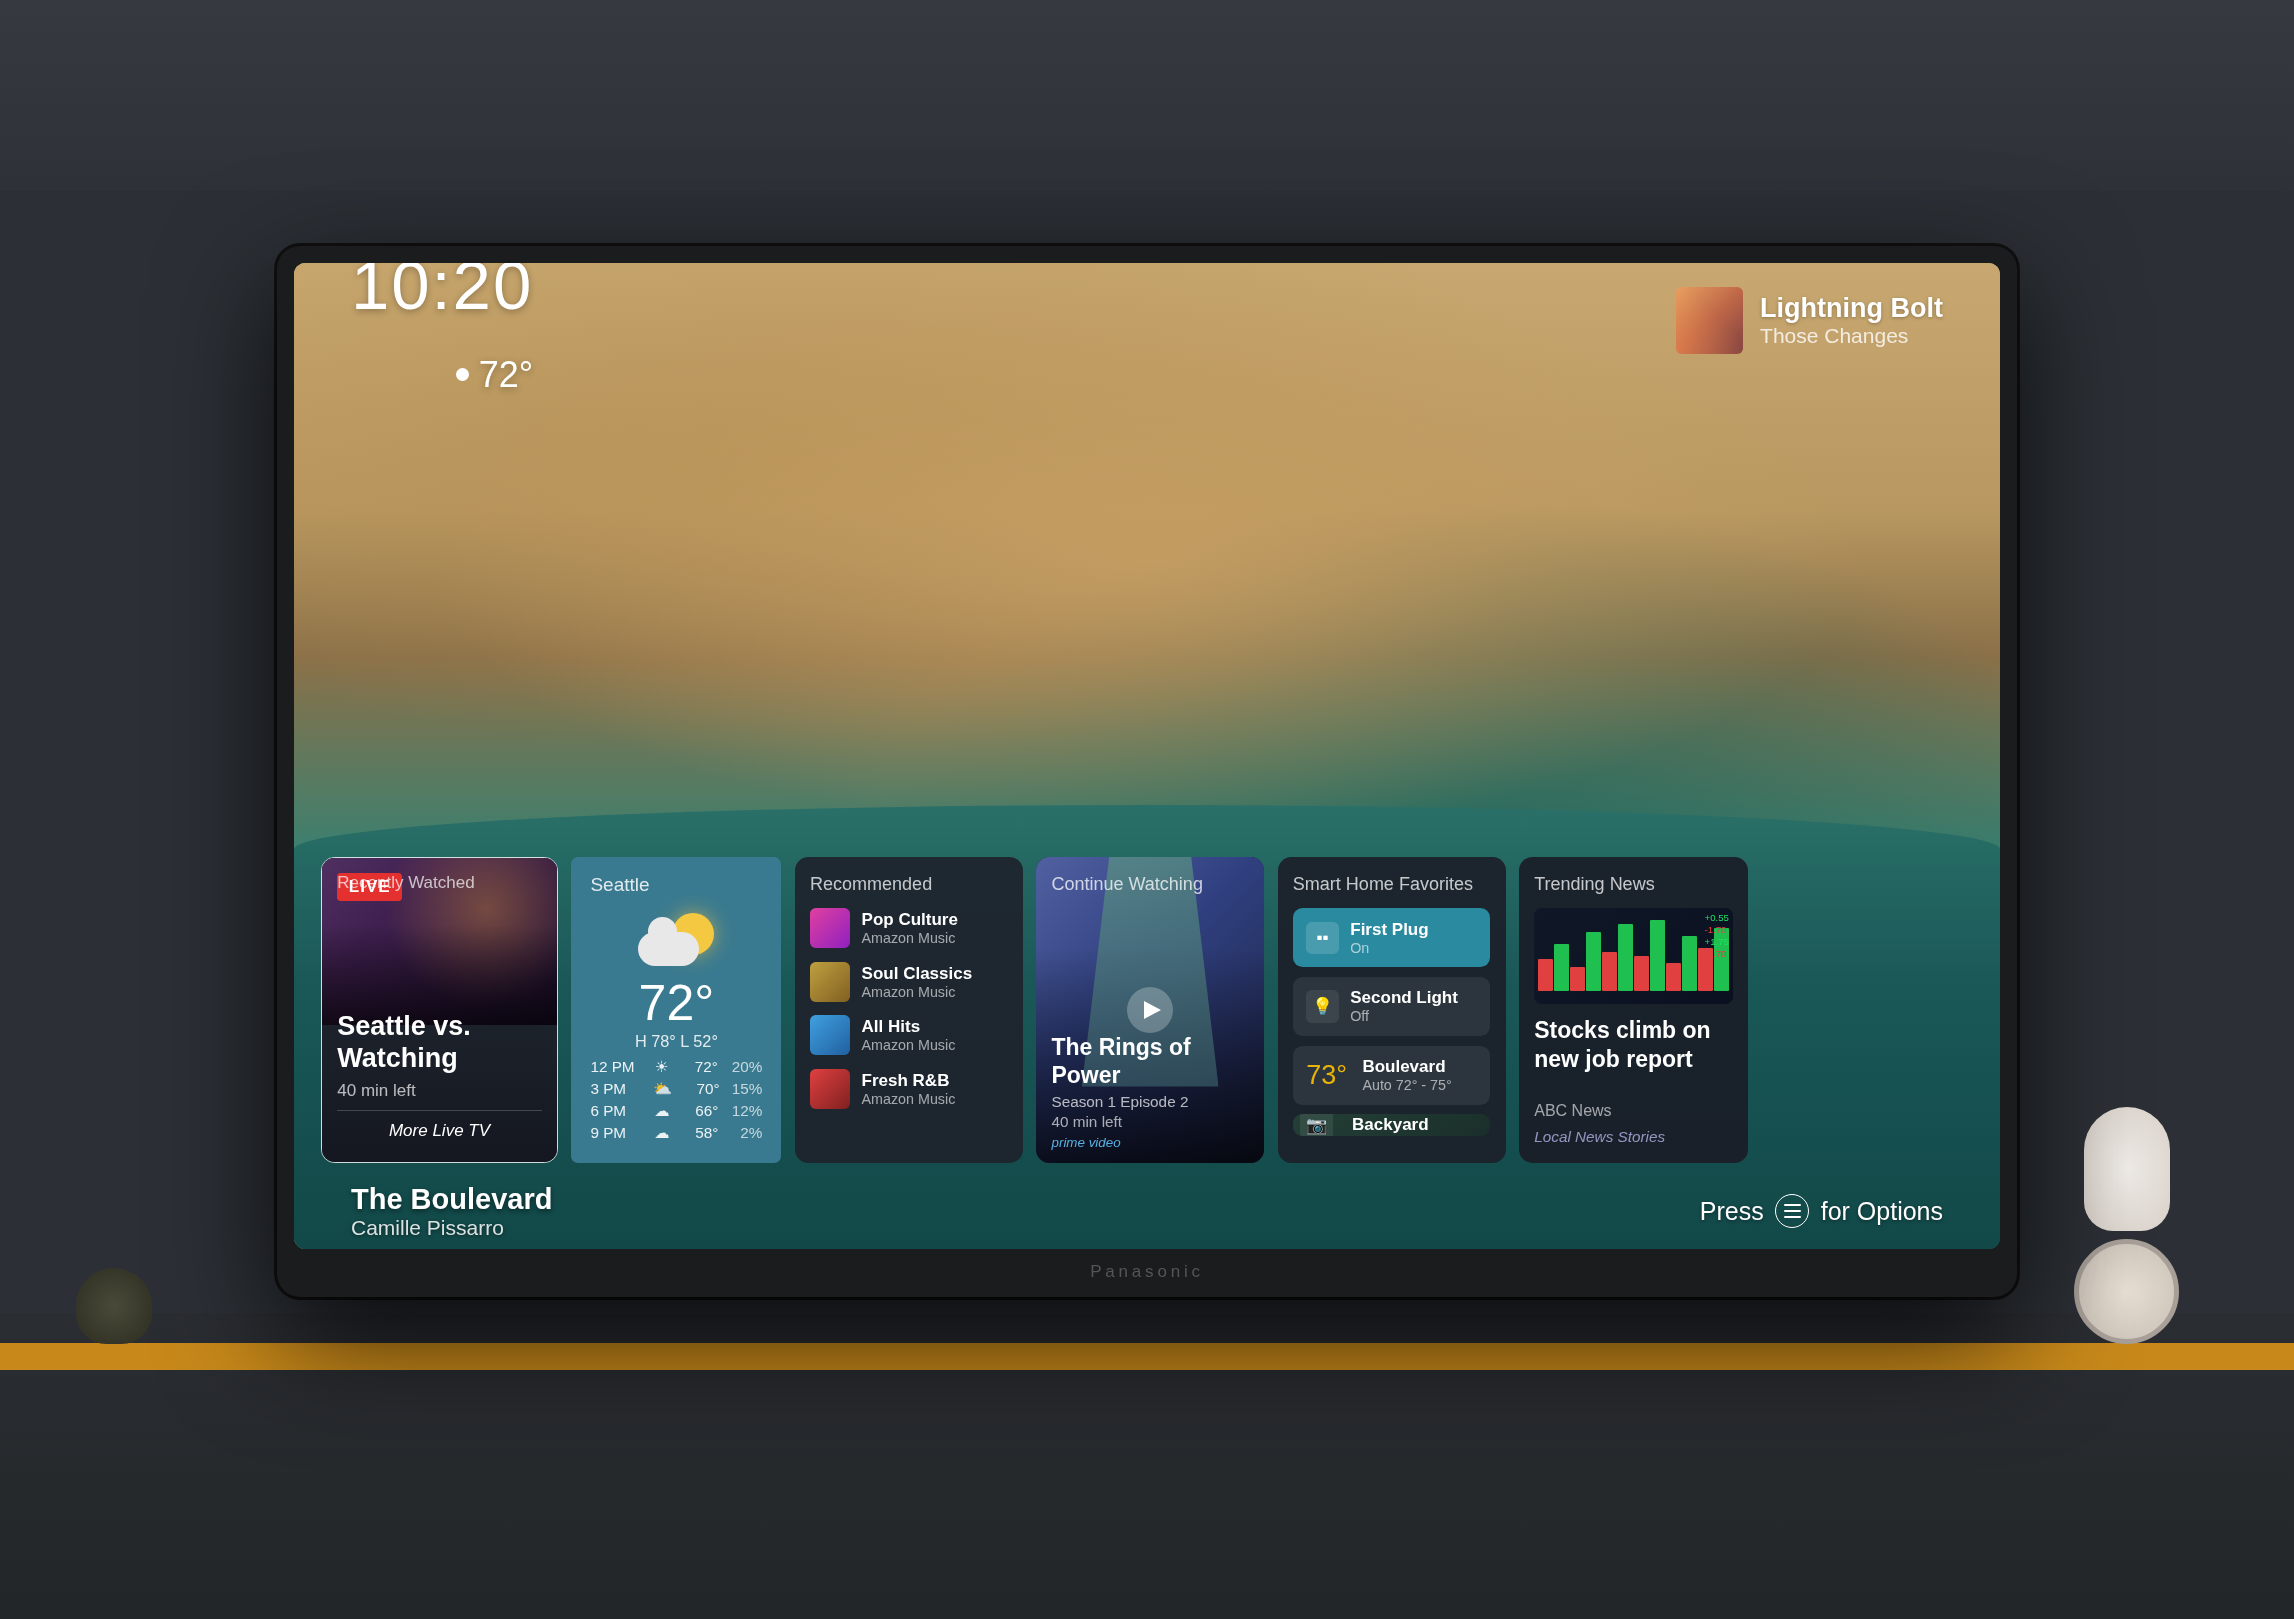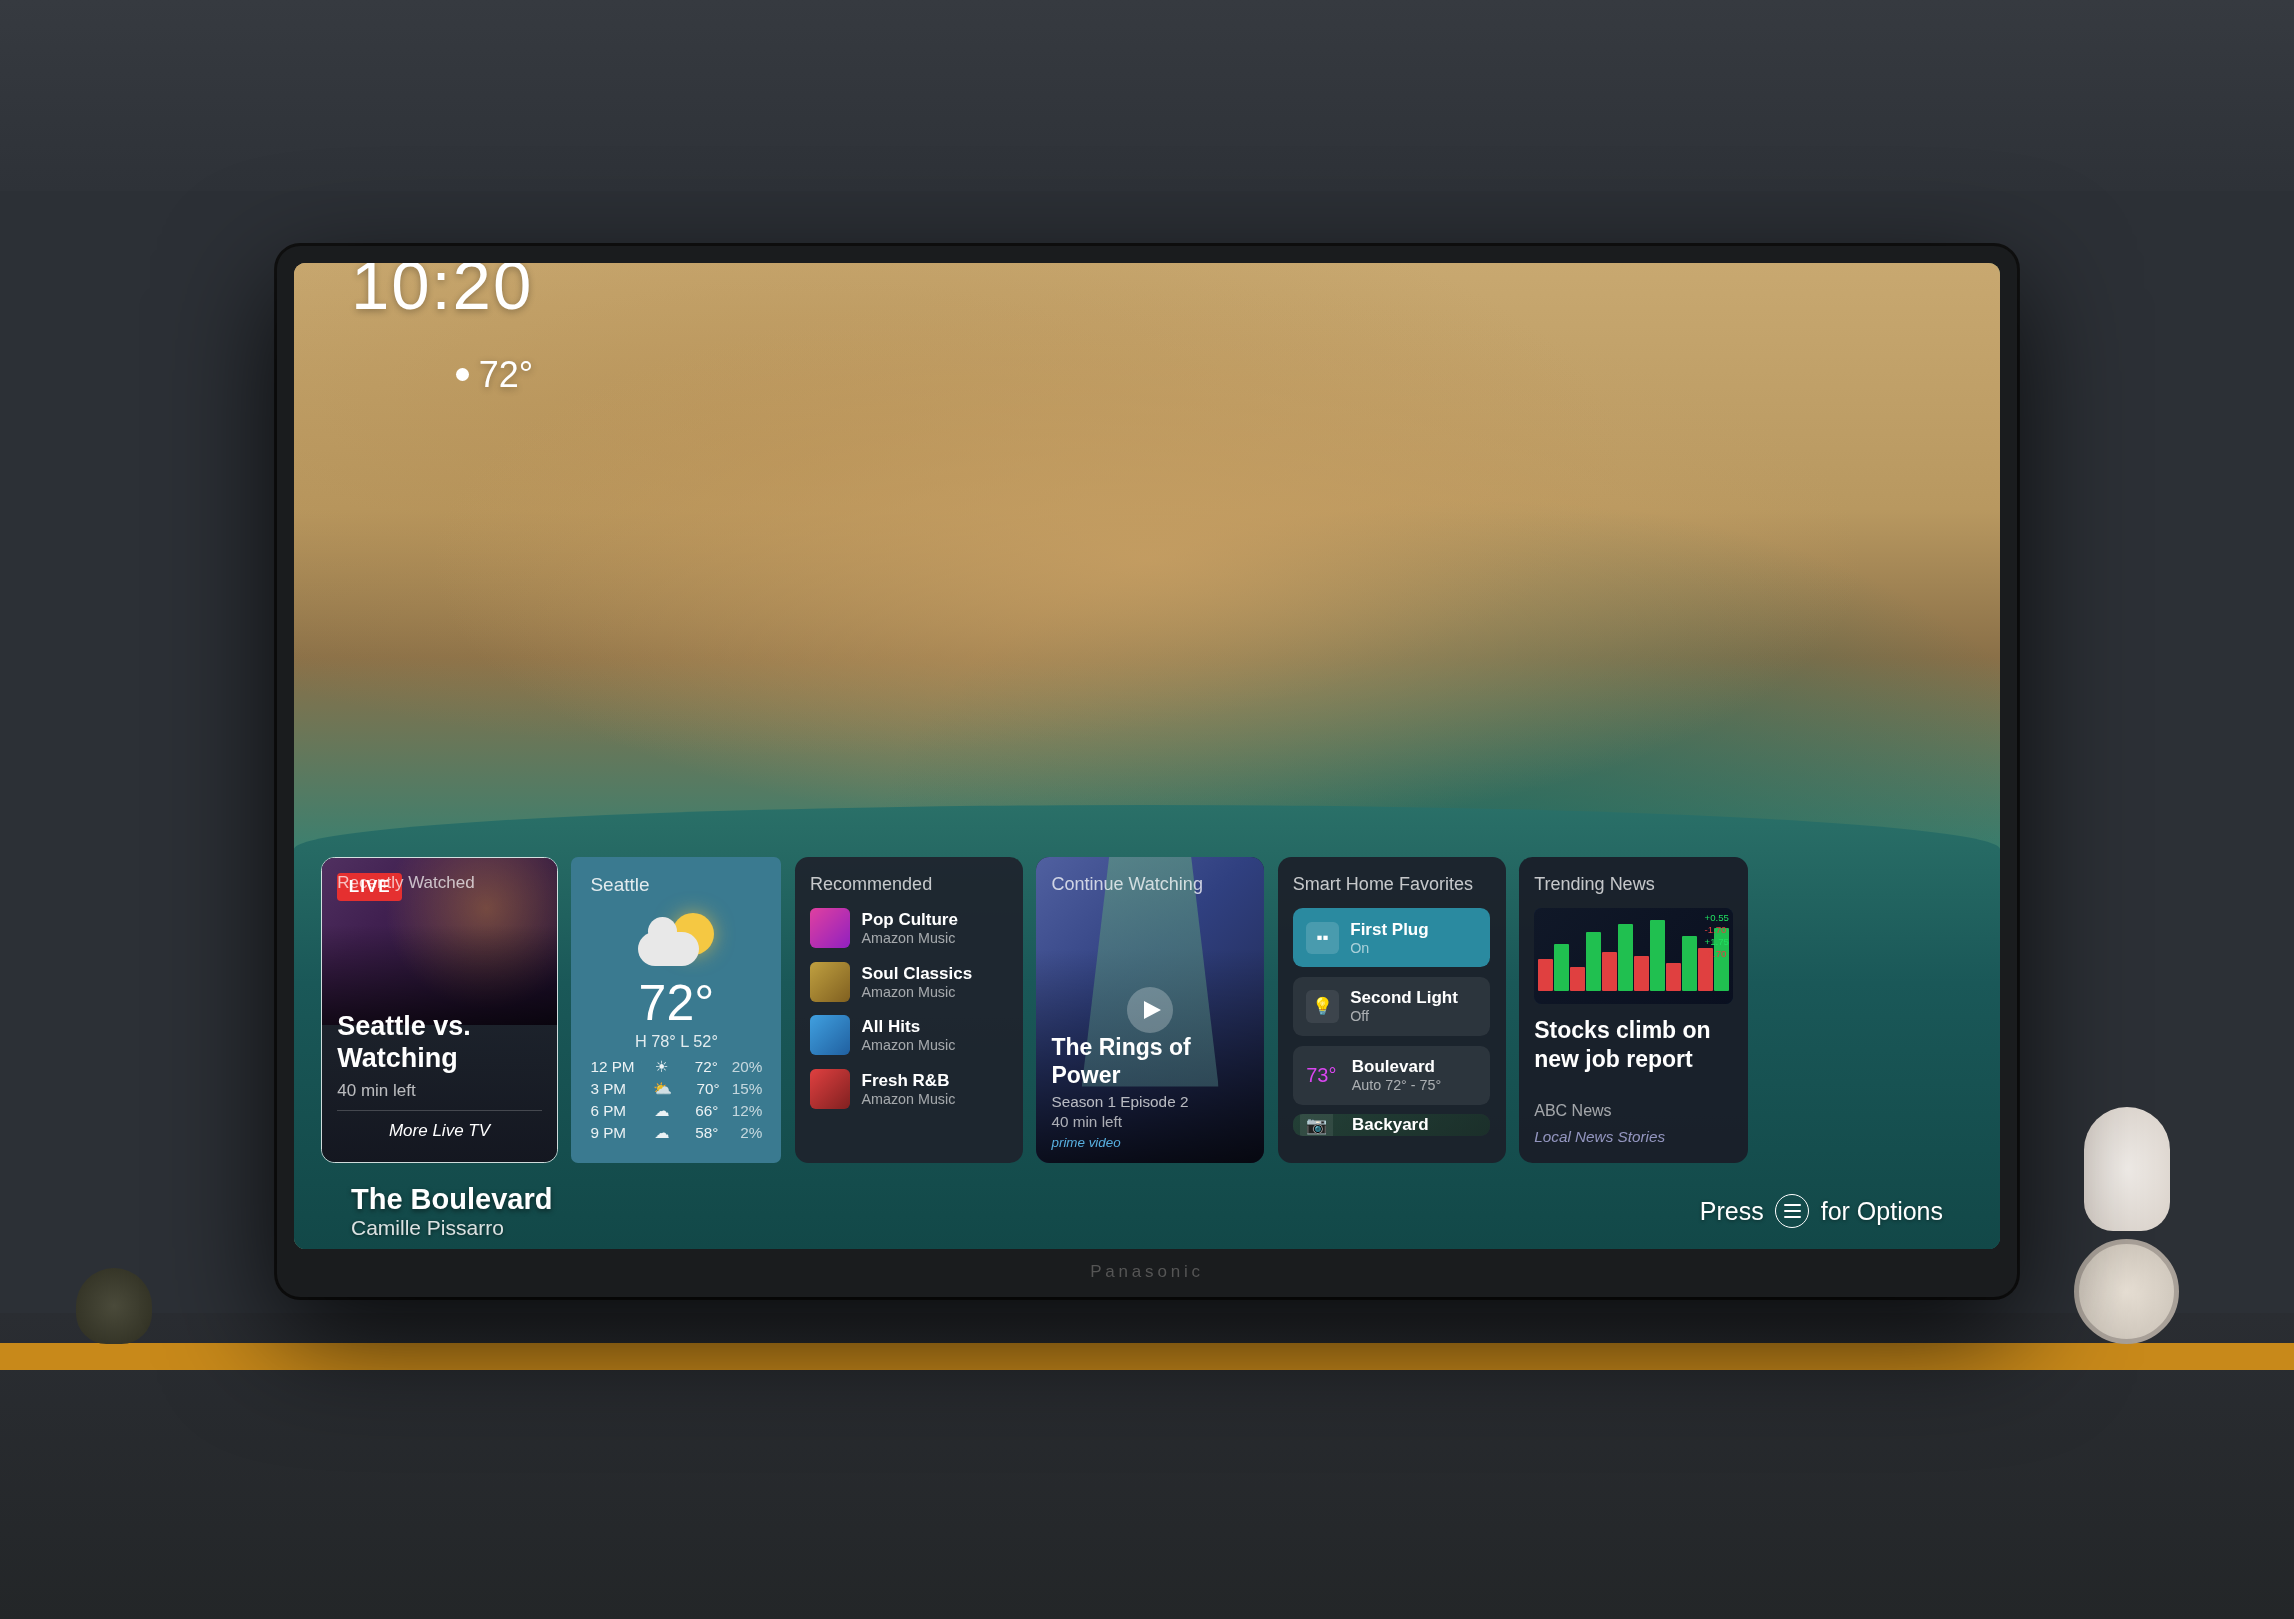--- a/index.html
+++ b/index.html
@@ -602,23 +602,23 @@
       flex-shrink: 0;
     }
     .sh-icon-plug { background: rgba(255,255,255,0.15); }
     .sh-icon-light { background: rgba(255,255,255,0.08); }
     .sh-icon-cam { background: rgba(255,255,255,0.08); }
     .sh-icon-symbol { color: white; font-size: 17px; }
     .sh-info { flex: 1; }
     .sh-name { font-size: 17px; font-weight: 600; color: white; }
     .sh-status { font-size: 14.3px; color: rgba(255,255,255,0.6); }
     .sh-thermo-temp {
-      font-size: 20px;
+      font-size: 27px;
       font-weight: 300;
-      color: #d946ef;
+      color: #eab308;
       margin-right: 3.8px;
     }
     .sh-cam-preview {
       position: absolute;
       inset: 0;
       background: linear-gradient(135deg, #1a4a30 0%, #0a2a18 100%);
       opacity: 0.5;
     }
 
     
@@ -697,20 +697,27 @@
 
       <div class="bg-art"></div>
       <div class="bg-waves"></div>
 
       <div class="top-bar">
         <div class="time-weather">
           <div class="time-display">10:20</div>
           <div class="weather-display">
             <div class="weather-dot"></div>
             <span>72°</span>
+          </div>
+        </div>
+        <div class="now-playing">
+          <div class="album-art"></div>
+          <div class="song-info">
+            <span class="song-title">Lightning Bolt</span>
+            <span class="song-artist">Those Changes</span>
           </div>
         </div>
       </div>
 
       <div class="widgets-container">
 
         <div class="card card-recently-watched">
           <div class="card-bg"></div>
           <div class="card-rw-image">
             <div class="baseball-silhouette"></div>

